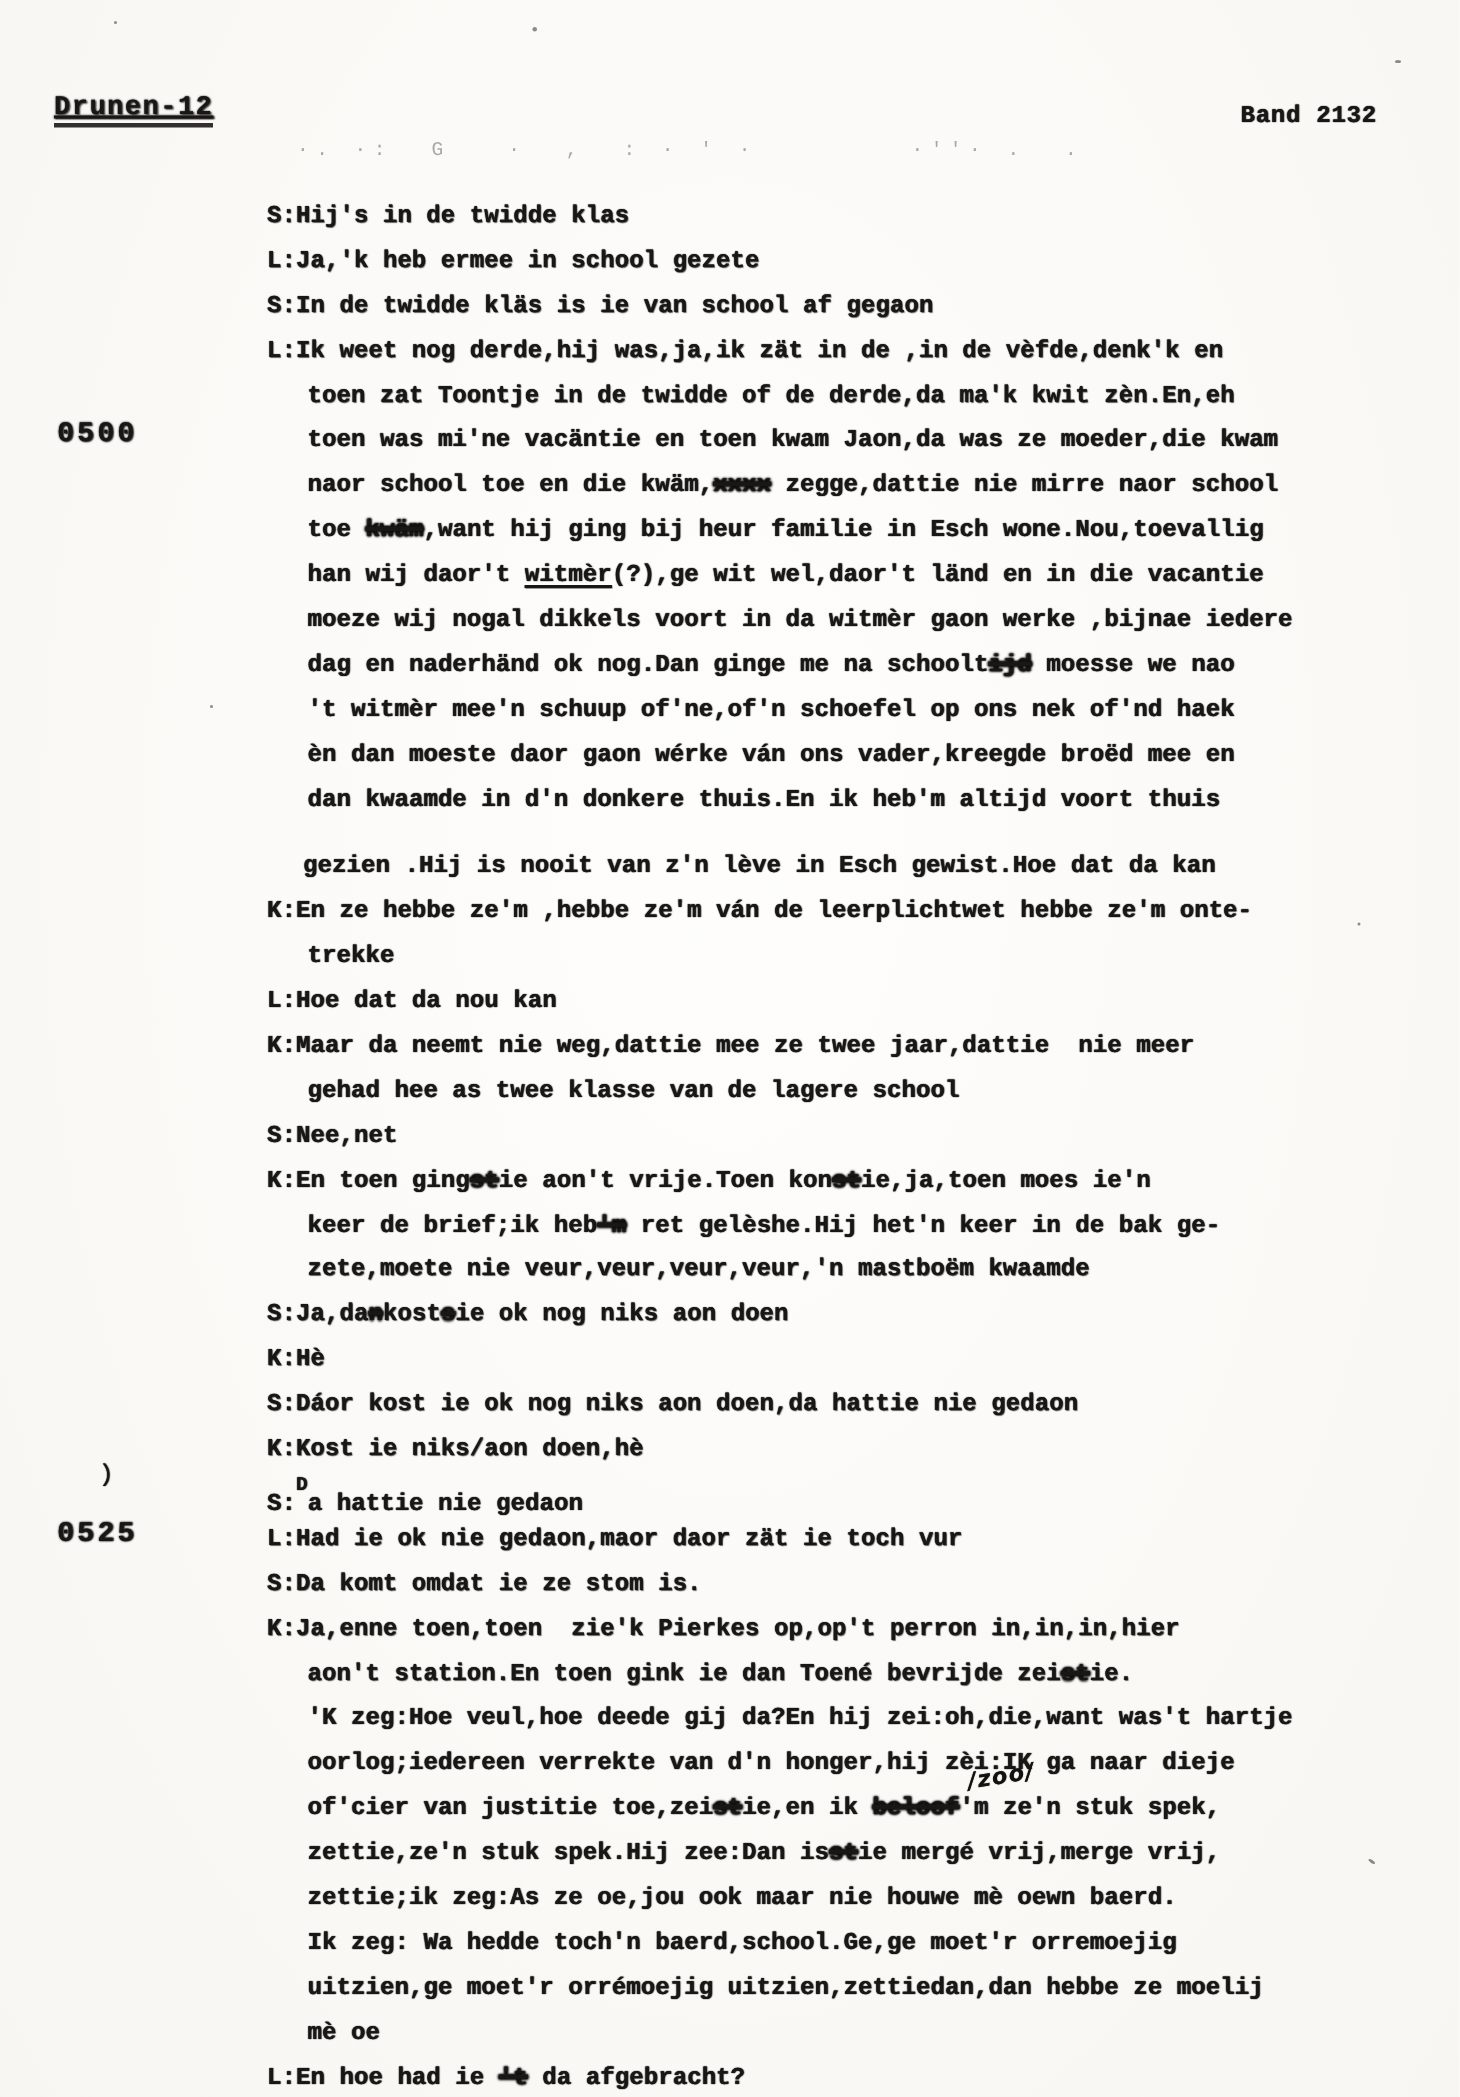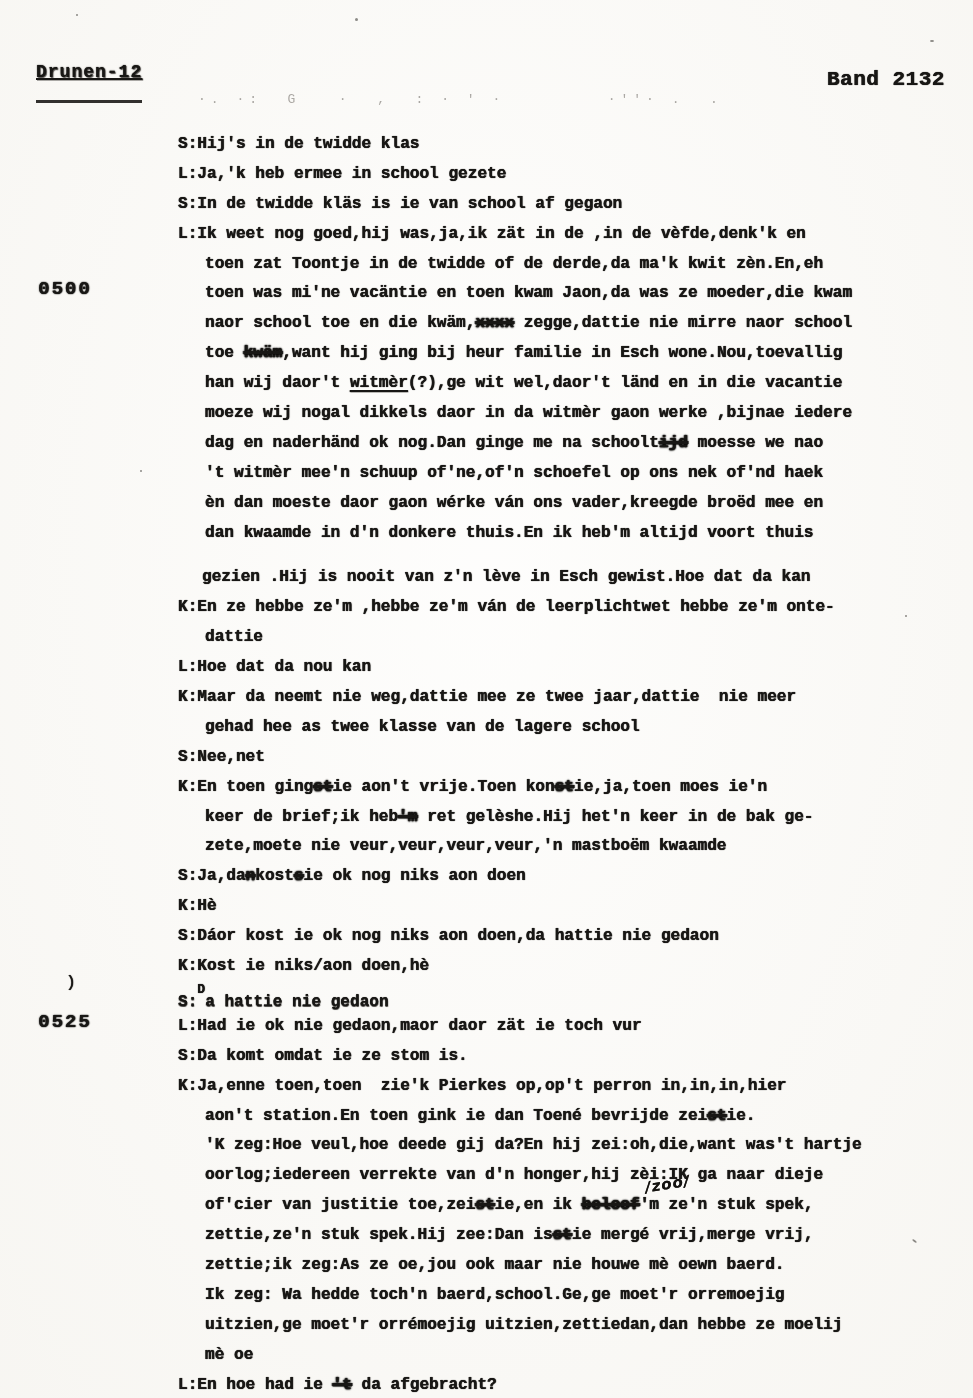--- a/index.html
+++ b/index.html
@@ -24,28 +24,28 @@
       0 0 0.7px rgba(15,13,10,0.95),
       0.5px 0.4px 0.7px rgba(25,22,18,0.6),
       -0.4px 0.2px 0.5px rgba(25,22,18,0.35);
   }
   #header-left{
     position:absolute;left:36px;top:62px;
     font-size:18px;letter-spacing:1px;
     text-decoration:underline;
     text-decoration-thickness:2px;
     border-bottom:3px solid rgba(15,13,10,0.85);
-    padding-bottom:18px;
+    padding-bottom:0;
     text-shadow:
       0 0 1.2px rgba(15,13,10,0.95),
       1px 0.5px 1px rgba(25,22,18,0.7);
   }
   #header-right{
     position:absolute;left:827px;top:68px;
-    font-size:21px;letter-spacing:0.5px;
+    font-size:16px;letter-spacing:0.5px;
   }
   #faint-marks{
     position:absolute;left:198px;top:92px;
     font-size:13px;letter-spacing:5px;
     color:rgba(70,66,60,0.45);
     white-space:pre;
     font-weight:400;
   }
   #lines{
     position:absolute;left:178px;top:130px;right:0;
@@ -118,34 +118,34 @@
 
 <div id="page">
   <div id="header-left" class="ink">Drunen-12</div>
   <div id="header-right" class="ink">Band 2132</div>
   <div id="faint-marks">·. ·:  G   ·  ,  : · ' ·        ·''· .  .</div>
 
   <div id="lines" class="ink">
       <div class="line">S:Hij's in de twidde klas</div>
       <div class="line">L:Ja,'k heb ermee in school gezete</div>
       <div class="line">S:In de twidde kläs is ie van school af gegaon</div>
-      <div class="line">L:Ik weet nog goed,hij was,ja,ik zät in de ,in de vèfde,denk'k en</div>
+      <div class="line">L:Ik weet nog derde,hij was,ja,ik zät in de ,in de vèfde,denk'k en</div>
       <div class="line indent">toen zat Toontje in de twidde of de derde,da ma'k kwit zèn.En,eh</div>
       <div class="line indent">toen was mi'ne vacäntie en toen kwam Jaon,da was ze moeder,die kwam</div>
       <div class="line indent">naor school toe en die kwäm,<span class="xo">xxxx</span> zegge,dattie nie mirre naor school</div>
       <div class="line indent">toe <span class="xo">kwäm</span>,want hij ging bij heur familie in Esch wone.Nou,toevallig</div>
       <div class="line indent">han wij daor't <span class="un">witmèr</span>(?),ge wit wel,daor't länd en in die vacantie</div>
-      <div class="line indent">moeze wij nogal dikkels daor in da witmèr gaon werke ,bijnae iedere</div>
+      <div class="line indent">moeze wij nogal dikkels voort in da witmèr gaon werke ,bijnae iedere</div>
       <div class="line indent">dag en naderhänd ok nog.Dan ginge me na schoolt<span class="xo">ijd</span> moesse we nao</div>
       <div class="line indent">'t witmèr mee'n schuup of'ne,of'n schoefel op ons nek of'nd haek</div>
       <div class="line indent">èn dan moeste daor gaon wérke ván ons vader,kreegde broëd mee en</div>
       <div class="line indent">dan kwaamde in d'n donkere thuis.En ik heb'm altijd voort thuis</div>
       <div class="line indent gap">gezien .Hij is nooit van z'n lève in Esch gewist.Hoe dat da kan</div>
       <div class="line">K:En ze hebbe ze'm ,hebbe ze'm ván de leerplichtwet hebbe ze'm onte-</div>
-      <div class="line indent">dattie</div>
+      <div class="line indent">trekke</div>
       <div class="line">L:Hoe dat da nou kan</div>
       <div class="line">K:Maar da neemt nie weg,dattie mee ze twee jaar,dattie  nie meer</div>
       <div class="line indent">gehad hee as twee klasse van de lagere school</div>
       <div class="line">S:Nee,net</div>
       <div class="line">K:En toen ging<span class="xo">st</span>ie aon't vrije.Toen kon<span class="xo">st</span>ie,ja,toen moes ie'n</div>
       <div class="line indent">keer de brief;ik heb<span class="xo">'m</span> ret gelèshe.Hij het'n keer in de bak ge-</div>
       <div class="line indent">zete,moete nie veur,veur,veur,veur,'n mastboëm kwaamde</div>
       <div class="line">S:Ja,da<span class="xo">n</span>kost<span class="xo">s</span>ie ok nog niks aon doen</div>
       <div class="line">K:Hè</div>
       <div class="line">S:Dáor kost ie ok nog niks aon doen,da hattie nie gedaon</div>

